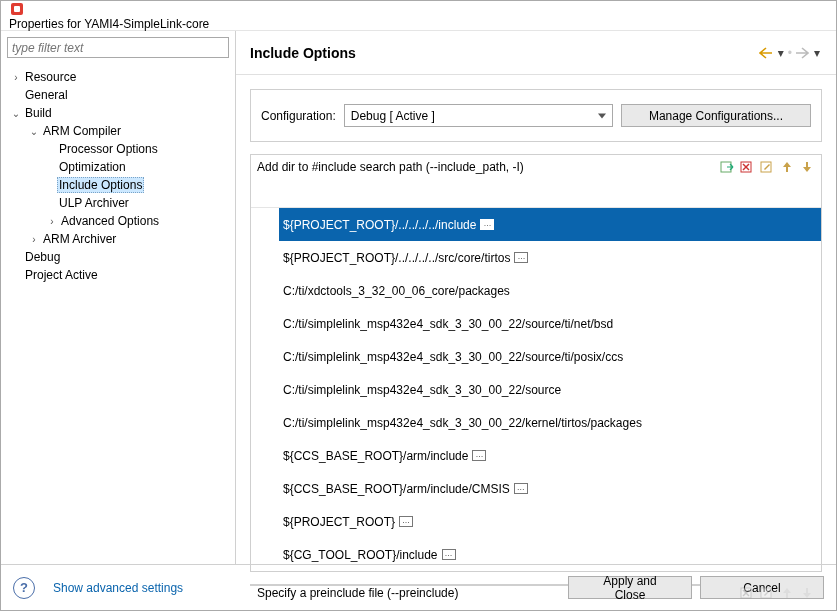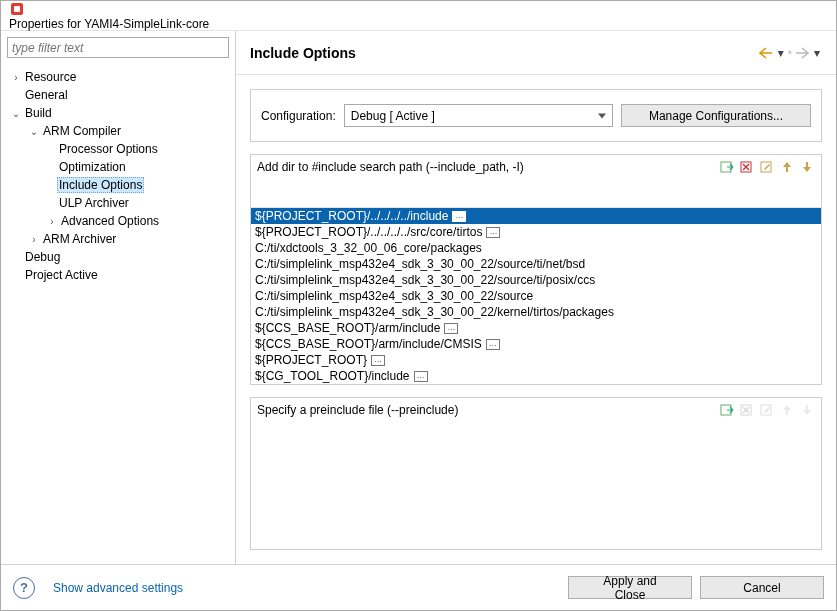--- a/index.html
+++ b/index.html
@@ -32,21 +32,21 @@
   .content-body { flex: 1; padding: 14px; display: flex; flex-direction: column; gap: 12px; min-height: 0; }
   .config-box { border: 1px solid #cfcfcf; padding: 14px 10px; display: flex; align-items: center; gap: 8px; }
   .config-select { flex: 1; height: 23px; border: 1px solid #a9a9a9; background: #fff; padding: 0 22px 0 6px; display: flex; align-items: center; position: relative; }
   .config-select::after { content: ""; position: absolute; right: 6px; top: 50%; transform: translateY(-50%); border-left: 4px solid transparent; border-right: 4px solid transparent; border-top: 5px solid #555; }
   .btn { height: 23px; background: #e9e9e9; border: 1px solid #adadad; padding: 0 27px; font-size: 12px; display: inline-flex; align-items: center; justify-content: center; }
   .list-group { border: 1px solid #cfcfcf; display: flex; flex-direction: column; gap: 28px; }
   .list-head { display: flex; align-items: center; height: 24px; padding: 0 6px; gap: 4px; }
   .list-head .lh-label { flex: 1; }
   .icon16 { width: 16px; height: 16px; display: inline-flex; align-items: center; justify-content: center; }
   .listbox { border-top: 1px solid #e5e5e5; flex: 1; overflow: auto; }
-  .list-row { height: 16px; line-height: 16px; padding: 0 4px; white-space: nowrap; font-size: 12px; display: flex; align-items: center; gap: 4px; }
+  .list-row { height: 33px; line-height: 16px; padding: 0 4px; white-space: nowrap; font-size: 12px; display: flex; align-items: center; gap: 4px; margin-left: 28px; }
   .list-row.sel { background: #0a64ad; color: #fff; }
   .ellips-box { display:inline-block; width: 14px; height: 11px; border:1px solid #777; font-size:8px; line-height:8px; text-align:center; color:#000; background:#fff; }
   .list-row.sel .ellips-box { border-color:#fff; color:#222; }
   .preinc-box { border: 1px solid #cfcfcf; display: flex; flex-direction: column; flex: 1; min-height:0; }
   .preinc-body { flex: 1; }
   .footer { height: 46px; border-top: 1px solid #d0d0d0; display: flex; align-items: center; padding: 0 12px; gap: 8px; }
   .footer .help-icon { width: 22px; height: 22px; border: 1.5px solid #4a6ea9; border-radius: 50%; display: inline-flex; align-items: center; justify-content: center; color: #4a6ea9; font-weight: bold; font-size: 13px; margin-right:10px;}
   .footer .adv-link { color: #0a64ad; }
   .footer .spacer { flex: 1; }
   .btn-wide { width: 124px; }

